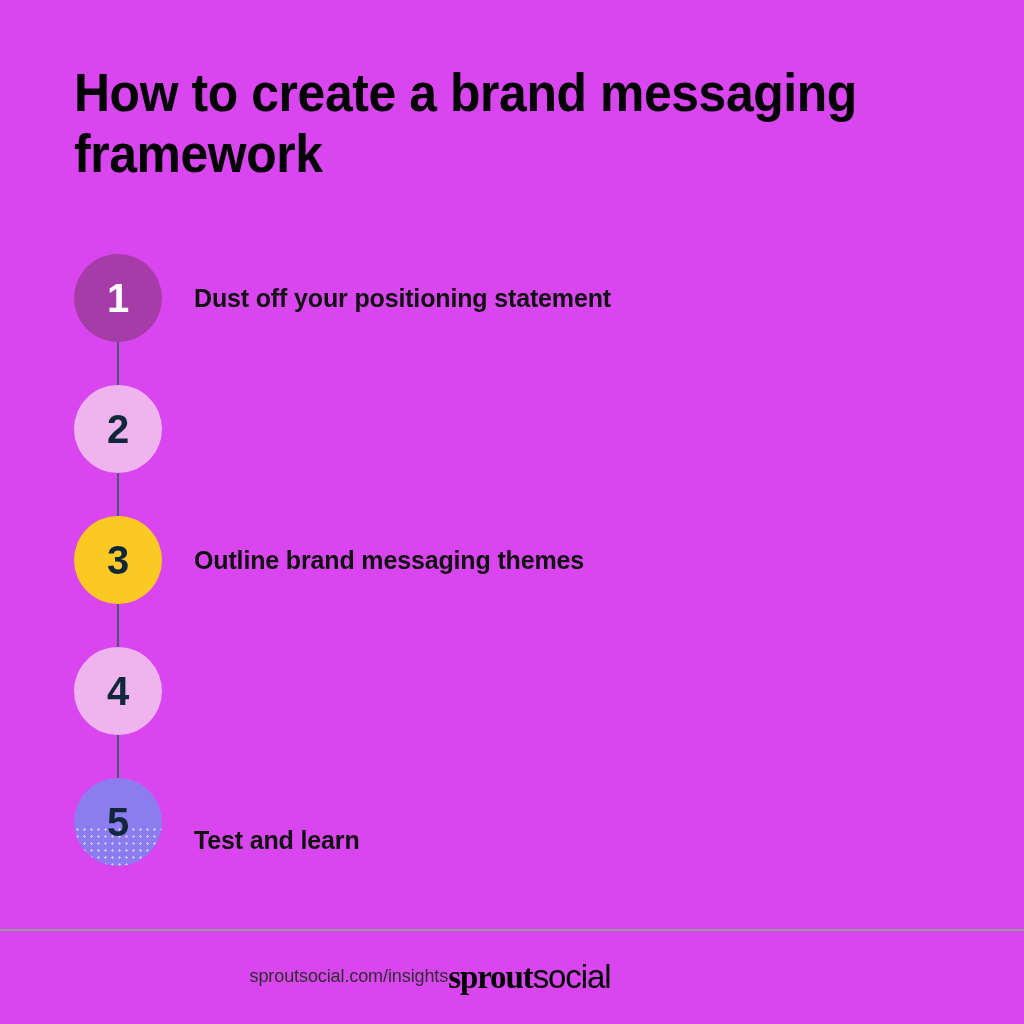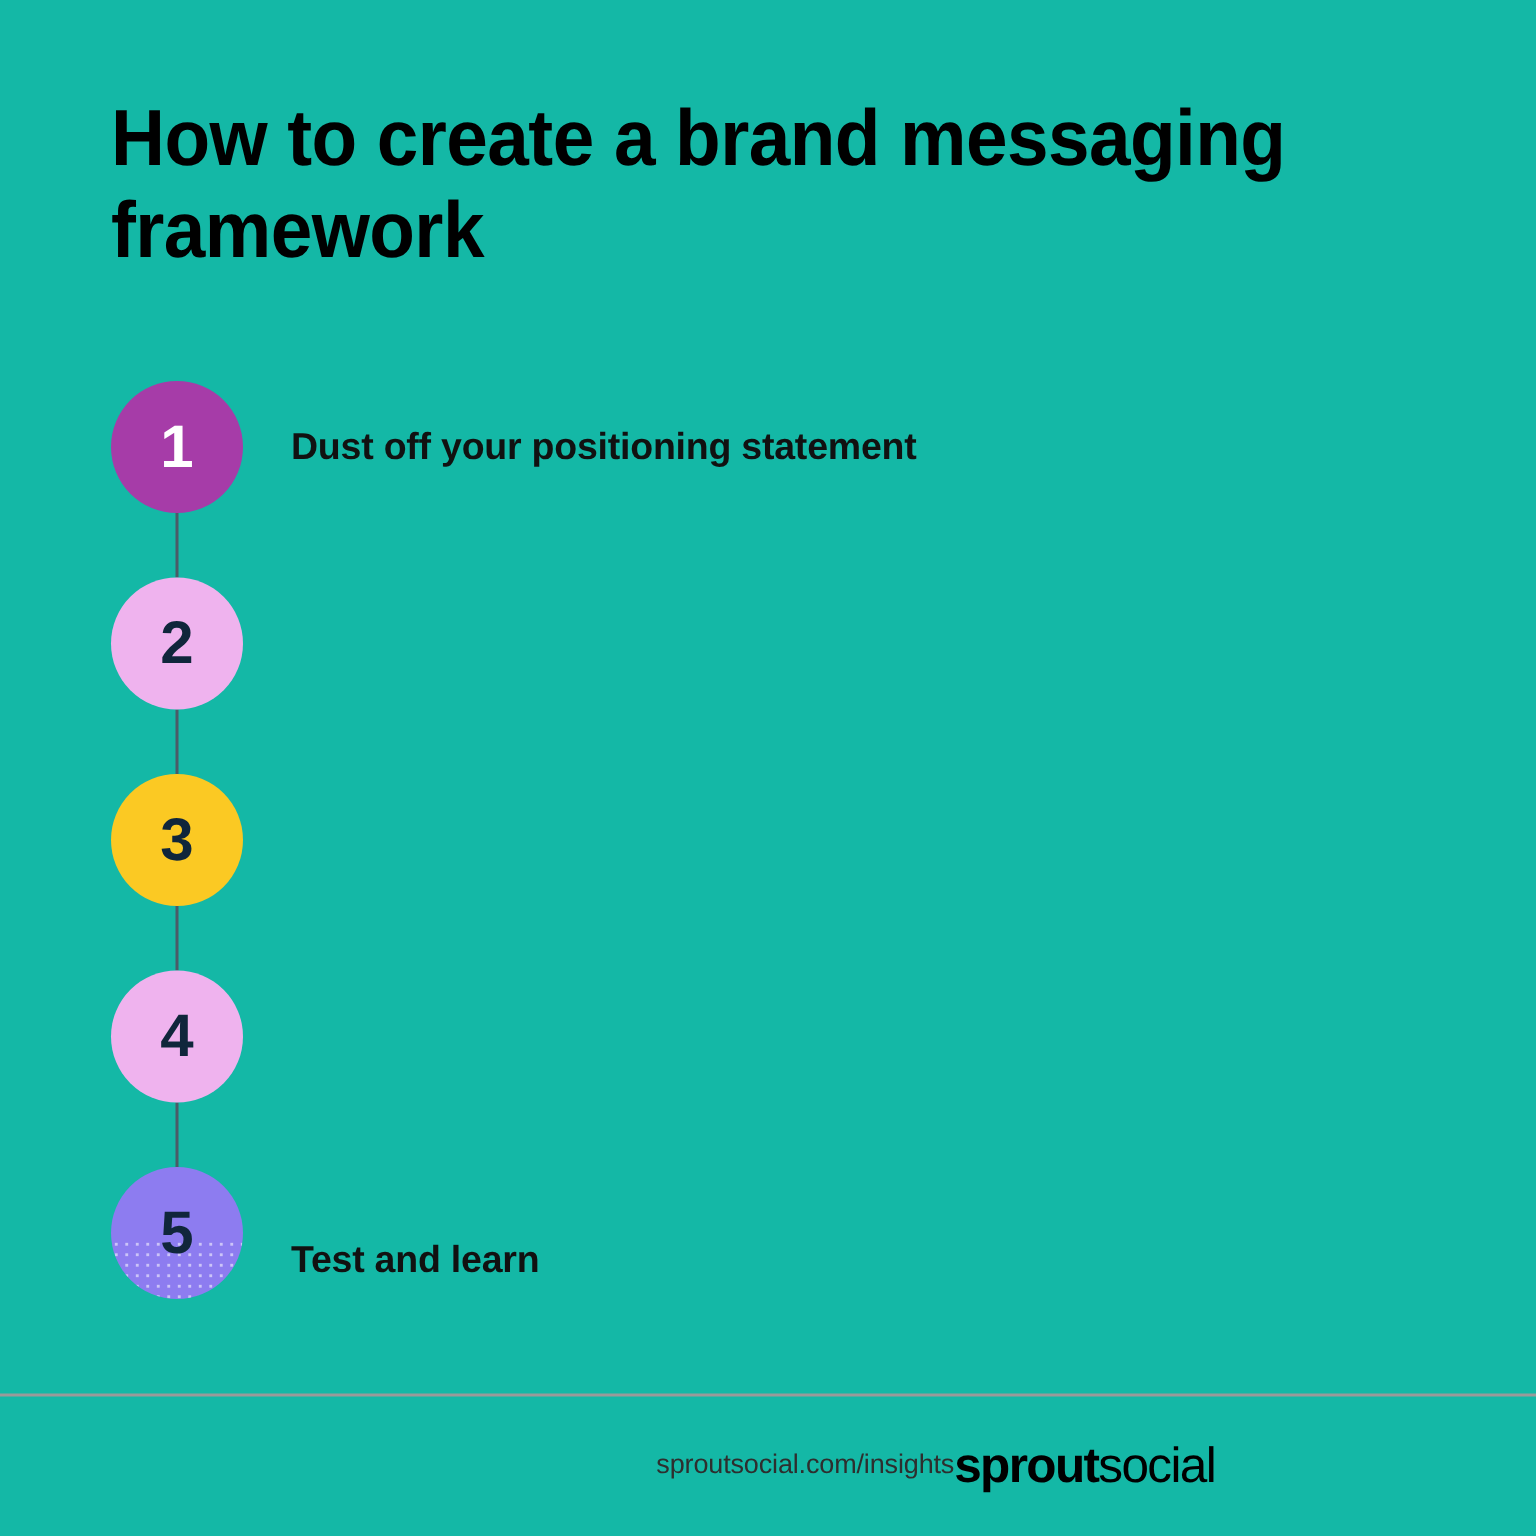--- a/index.html
+++ b/index.html
@@ -129,52 +129,52 @@
     background: #9a9a9a;
   }
   .footer {
     position: absolute;
     left: 0;
     top: 929px;
     width: 860px;
     height: 95px;
     display: flex;
     align-items: center;
-    justify-content: flex-end;
+    justify-content: center;
     padding: 0 50px;
     box-sizing: border-box;
   }
   .footer-url {
     font-family: "Liberation Sans", "DejaVu Sans", sans-serif;
     font-size: 18px;
     font-weight: 400;
     color: #2e2e2e;
     letter-spacing: -0.1px;
   }
   .logo {
     display: flex;
     align-items: baseline;
     color: #000000;
     letter-spacing: -1.1px;
   }
   .logo-sprout {
-    font-family: Liberation Sans, sans-serif;
+    font-family: Liberation Serif, serif;
     font-size: 33px;
     font-weight: 700;
   }
   .logo-social {
     font-family: "Liberation Sans", "DejaVu Sans", sans-serif;
     font-size: 33px;
     font-weight: 400;
   }
 </style>
 </head>
 <body>
 
-<div class="canvas" style="background: #14b8a6;">
+<div class="canvas" style="background: #d946ef;">
 
   <div class="title-block">
     <h1 class="title">How to create a brand messaging
 framework</h1>
   </div>
 
   <div class="steps">
 
     <div class="step-row">
       <div class="connector" style="background: rgb(75, 91, 103);"></div>
@@ -192,20 +192,21 @@
         <span class="bullet-number" style="color: rgb(16, 38, 59);">2</span>
       </div>
     </div>
 
     <div class="step-row">
       <div class="connector" style="background: rgb(75, 91, 103);"></div>
       <div class="bullet" style="background: rgb(251, 201, 35);">
 
         <span class="bullet-number" style="color: rgb(16, 38, 59);">3</span>
       </div>
+      <div class="step-label" style="color: rgb(17, 17, 17);">Outline brand messaging themes</div>
     </div>
 
     <div class="step-row">
       <div class="connector" style="background: rgb(75, 91, 103);"></div>
       <div class="bullet" style="background: rgb(239, 179, 238);">
 
         <span class="bullet-number" style="color: rgb(16, 38, 59);">4</span>
       </div>
     </div>
 

